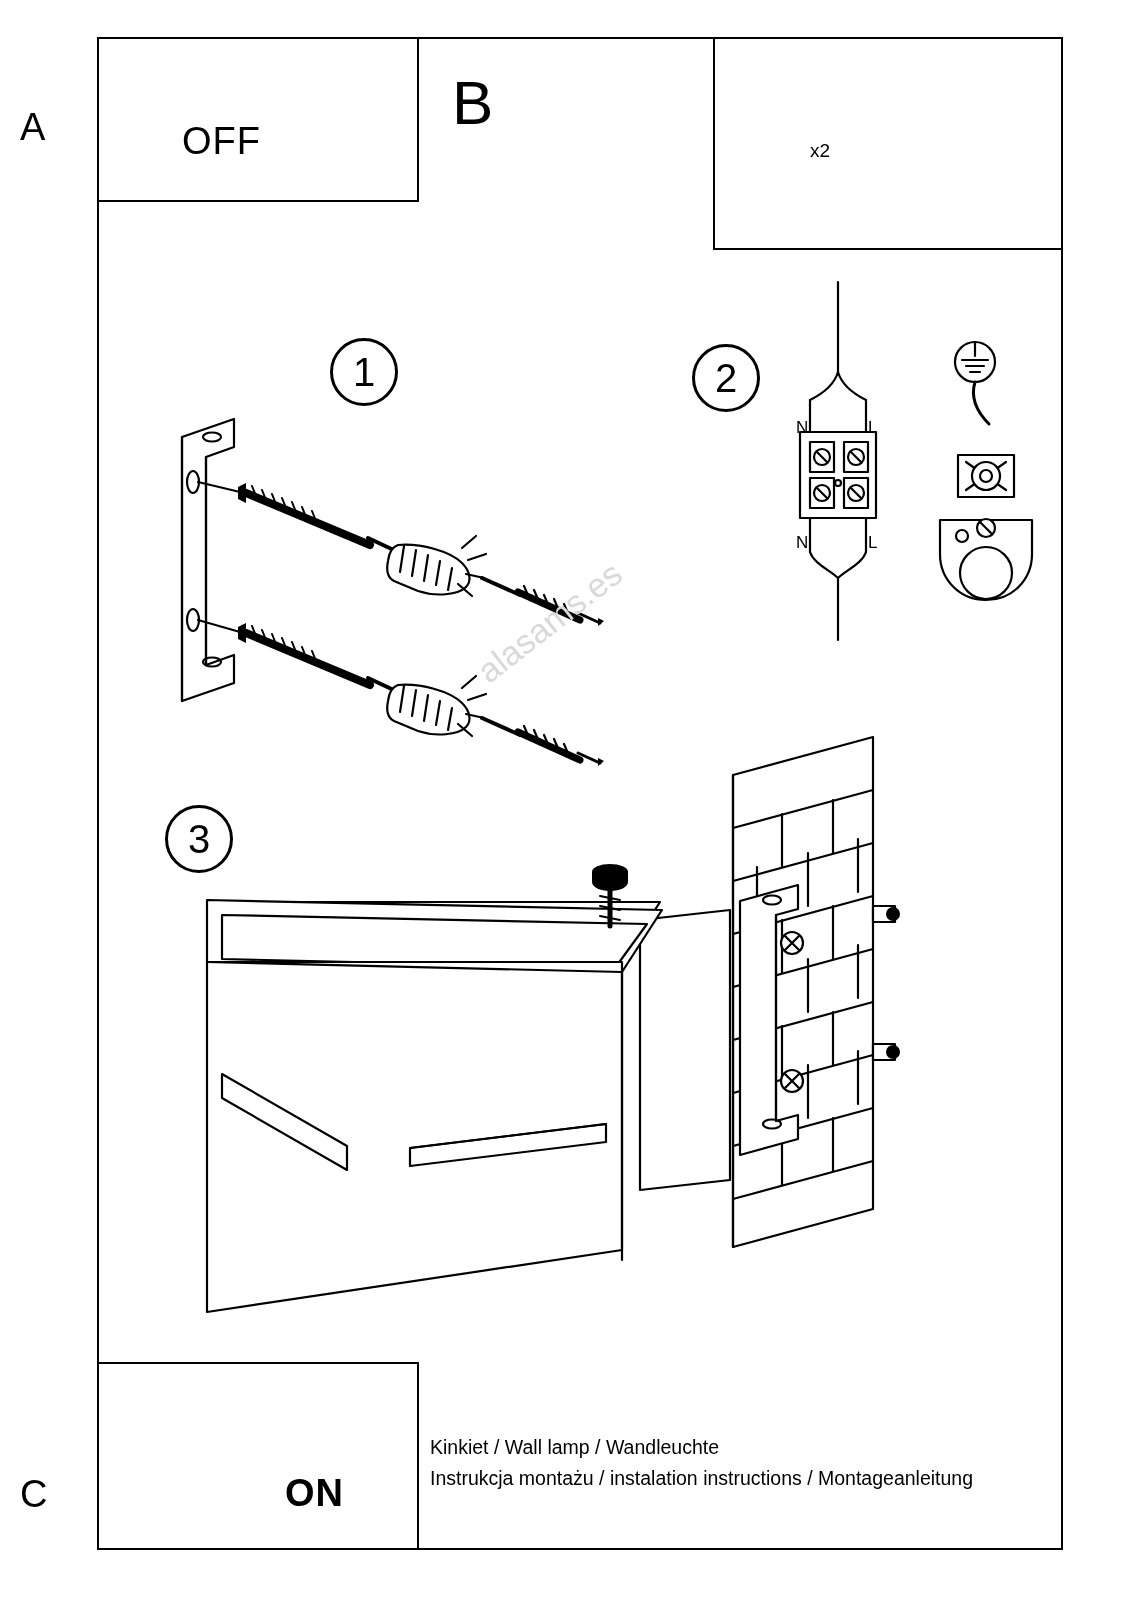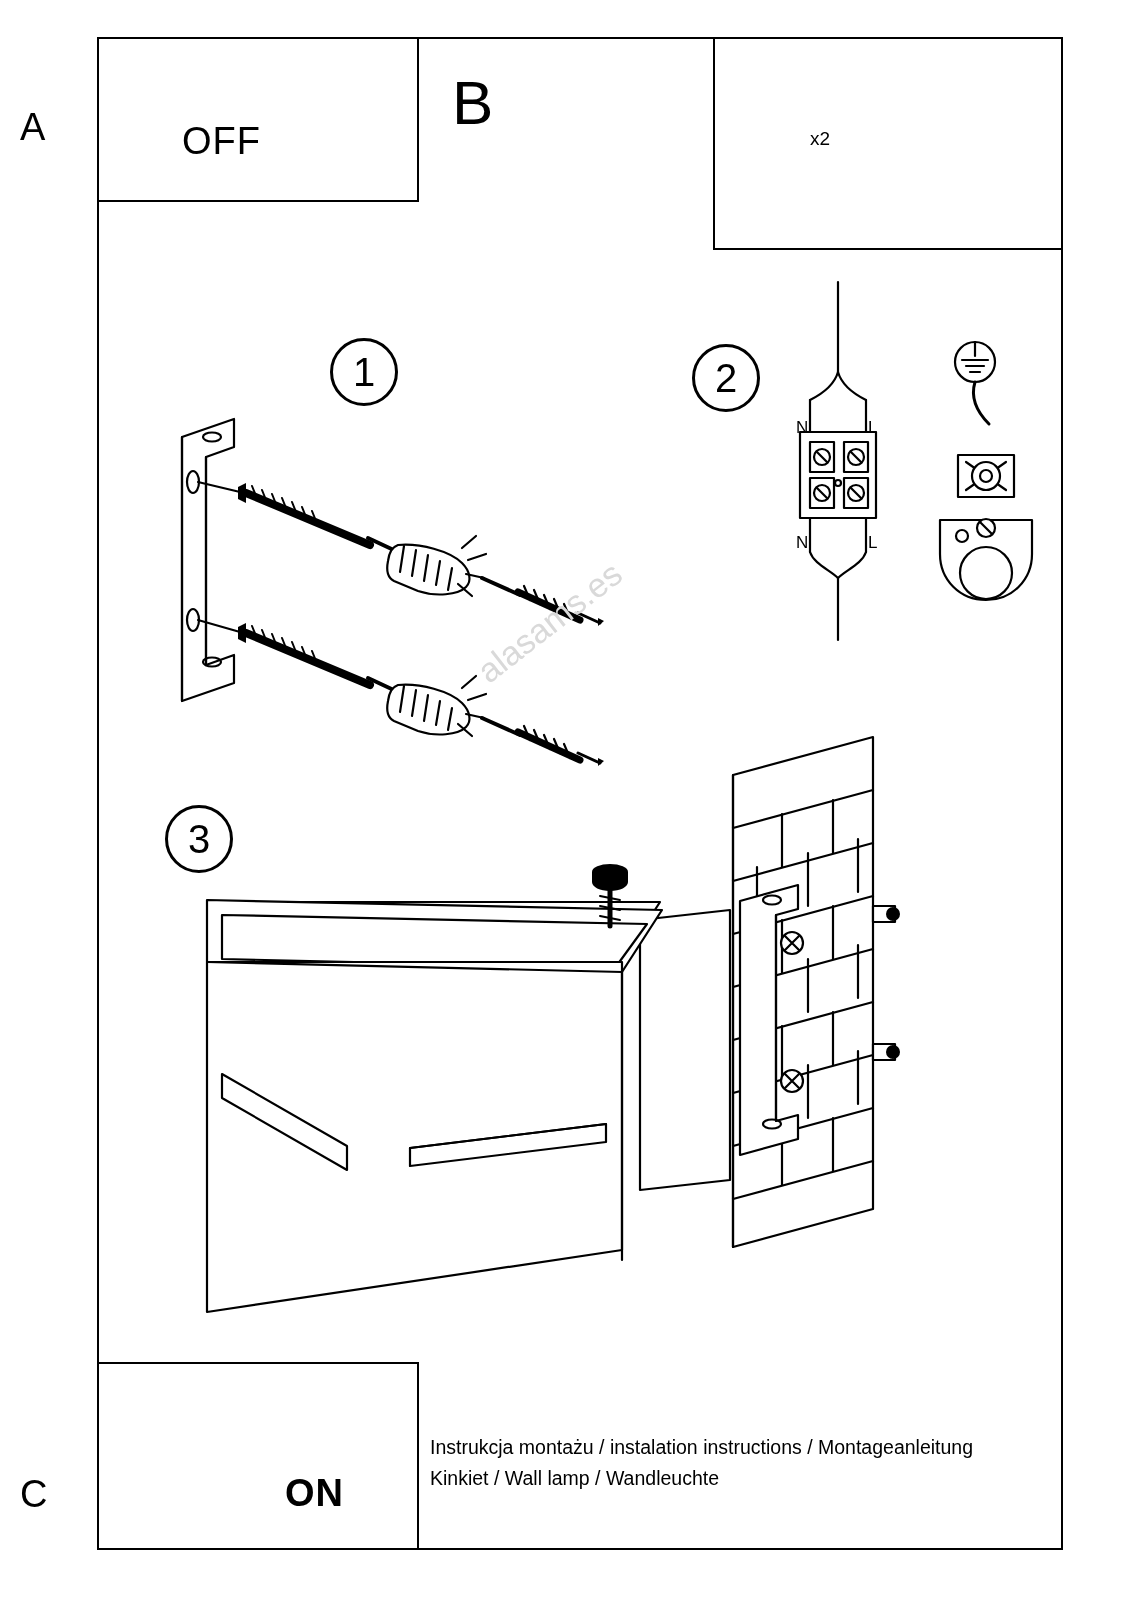--- a/index.html
+++ b/index.html
@@ -44,21 +44,21 @@
     font-size: 38px; font-weight: normal; letter-spacing: 1px;
   }
   
   #label-b {
     position: absolute; left: 452px; top: 72px;
     font-size: 62px; line-height: 1;
   }
   
   #panel-tools { left: 713px; top: 37px; width: 350px; height: 213px; }
   #label-x2 {
-    position: absolute; left: 810px; top: 128px;
+    position: absolute; left: 810px; top: 140px;
     font-size: 19px;
   }
   
   #panel-c { left: 97px; top: 1362px; width: 322px; height: 188px; }
   #label-c {
     position: absolute; left: 20px; top: 1475px;
     font-size: 38px; line-height: 1;
   }
   #label-on {
     position: absolute; left: 285px; top: 1472px;
@@ -407,19 +407,19 @@
   <div class="step-circle" id="step-1">1</div>
   <div class="step-circle" id="step-2">2</div>
   <div class="step-circle" id="step-3">3</div>
 
   <div class="wire-label" id="wl-n-top">N</div>
   <div class="wire-label" id="wl-l-top">L</div>
   <div class="wire-label" id="wl-n-bot">N</div>
   <div class="wire-label" id="wl-l-bot">L</div>
 
   <div id="caption">
+    <div>Kinkiet / Wall lamp / Wandleuchte</div>
     <div>Instrukcja montażu / instalation instructions / Montageanleitung</div>
-    <div>Kinkiet / Wall lamp / Wandleuchte</div>
   </div>
 
   <div id="watermark">alasams.es</div>
 
 </div>
 
 </body></html>

